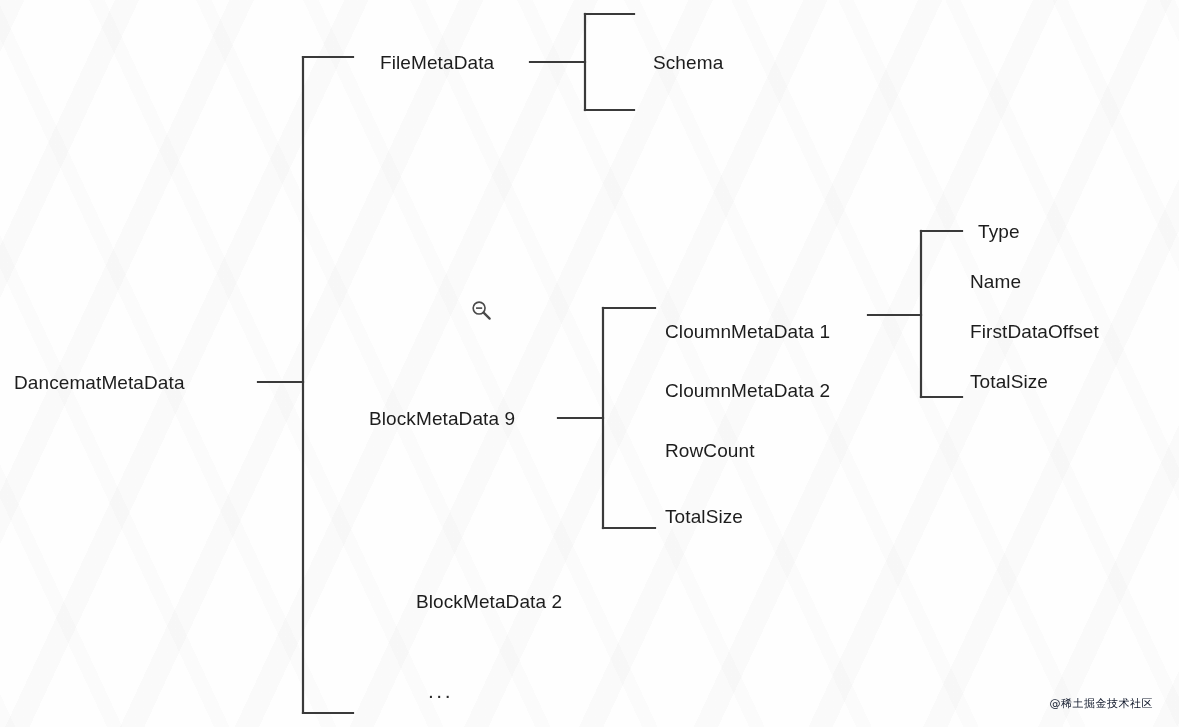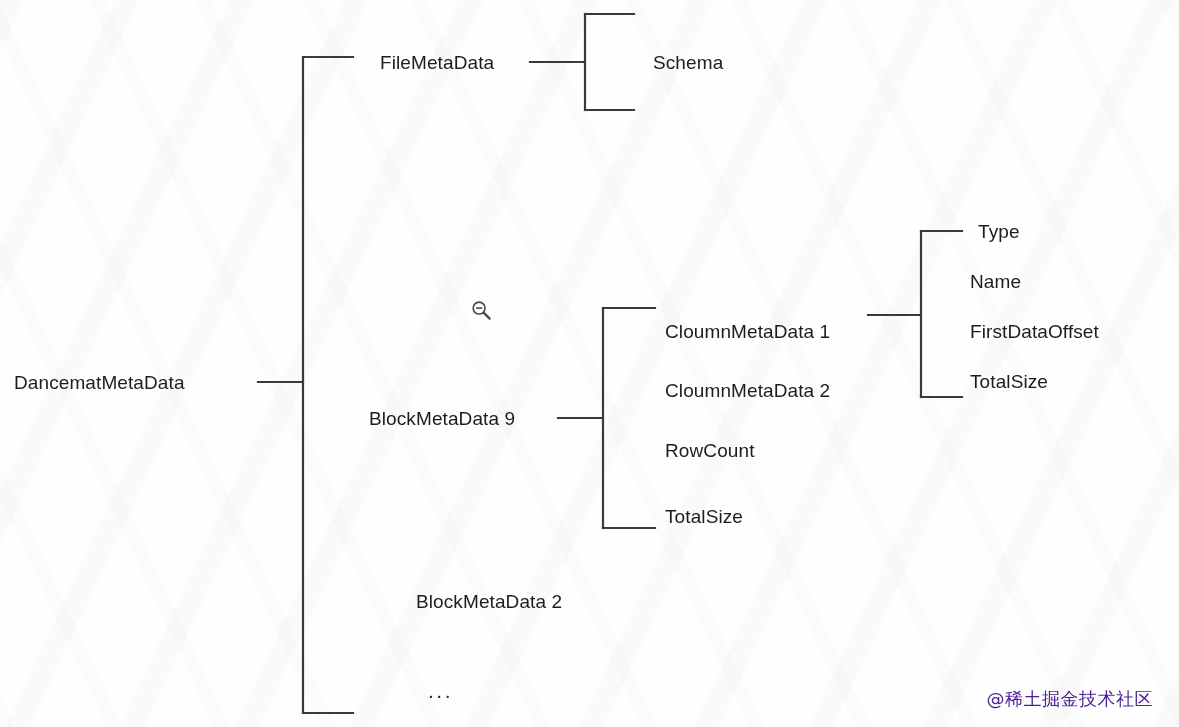--- a/index.html
+++ b/index.html
@@ -51,22 +51,22 @@
     left: 470px;
     top: 299px;
     width: 23px;
     height: 23px;
   }
   #corner-watermark {
     position: absolute;
     z-index: 4;
     right: 26px;
     bottom: 16px;
-    color: #4c1d95;
-    font-size: 18px;
+    color: #0f172a;
+    font-size: 11px;
     font-family: "DejaVu Sans", sans-serif;
     white-space: nowrap;
     letter-spacing: 0.5px;
   }
 </style>
 </head>
 <body>
 
 <div id="canvas">
 

